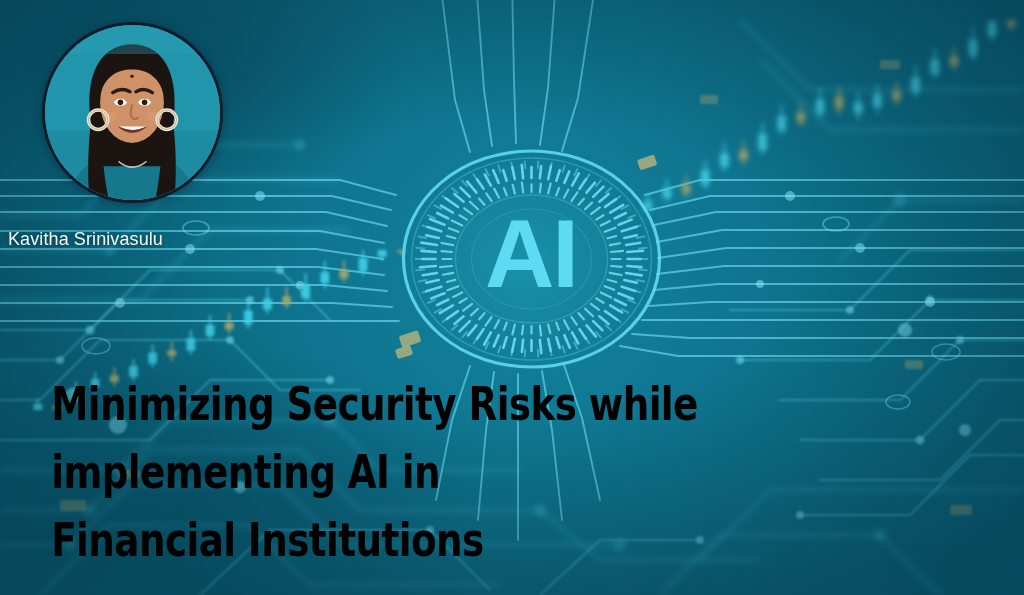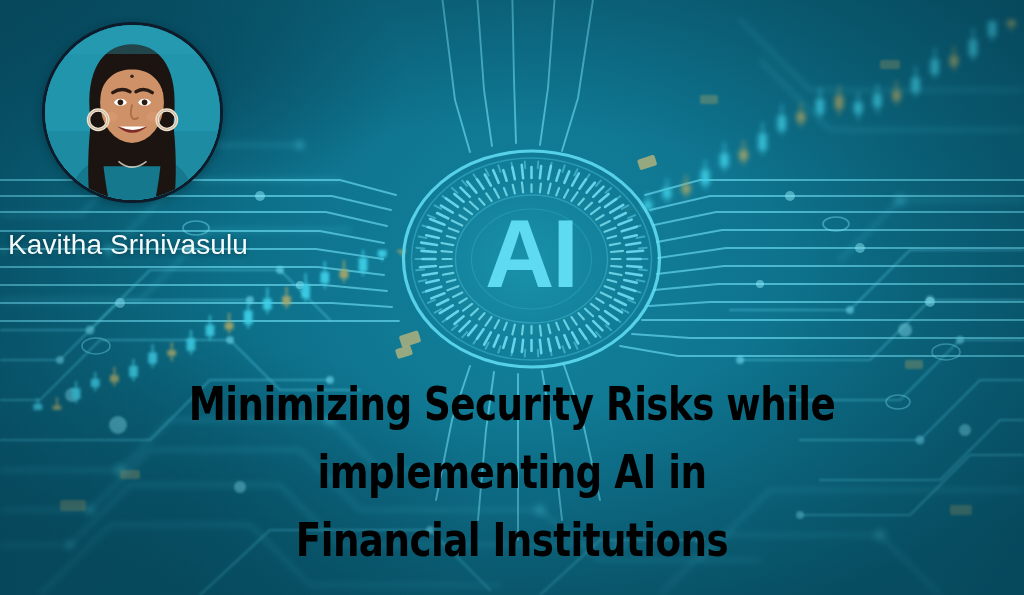--- a/index.html
+++ b/index.html
@@ -75,35 +75,34 @@
     box-shadow:0 2px 9px rgba(0,20,30,.35);
   }
   .avatar-photo { position:absolute; inset:0; }
   .avatar-photo svg { width:100%; height:100%; display:block; }
 
   
   .speaker-name {
     position:absolute;
     left:8px; top:230px;
     width:320px;
-    font-size:28px;
+    font-size:18px;
     font-weight:400;
     color:#f4fbfc;
     letter-spacing:.1px;
     line-height:1.1;
     text-shadow:0 1px 4px rgba(0,25,35,.5);
     white-space:nowrap;
   }
 
   
   .title-block {
     position:absolute;
     left:0; top:370px;
     width:1024px;
-    text-align:center;
   }
   .title-line {
     display:block;
     color:#000000;
     font-family:"DejaVu Sans Condensed","Liberation Sans Narrow","Liberation Sans", sans-serif;
     font-weight:700;
     font-size:46px;
     line-height:68px;
     letter-spacing:-0.6px;
     transform:scaleX(.9);

